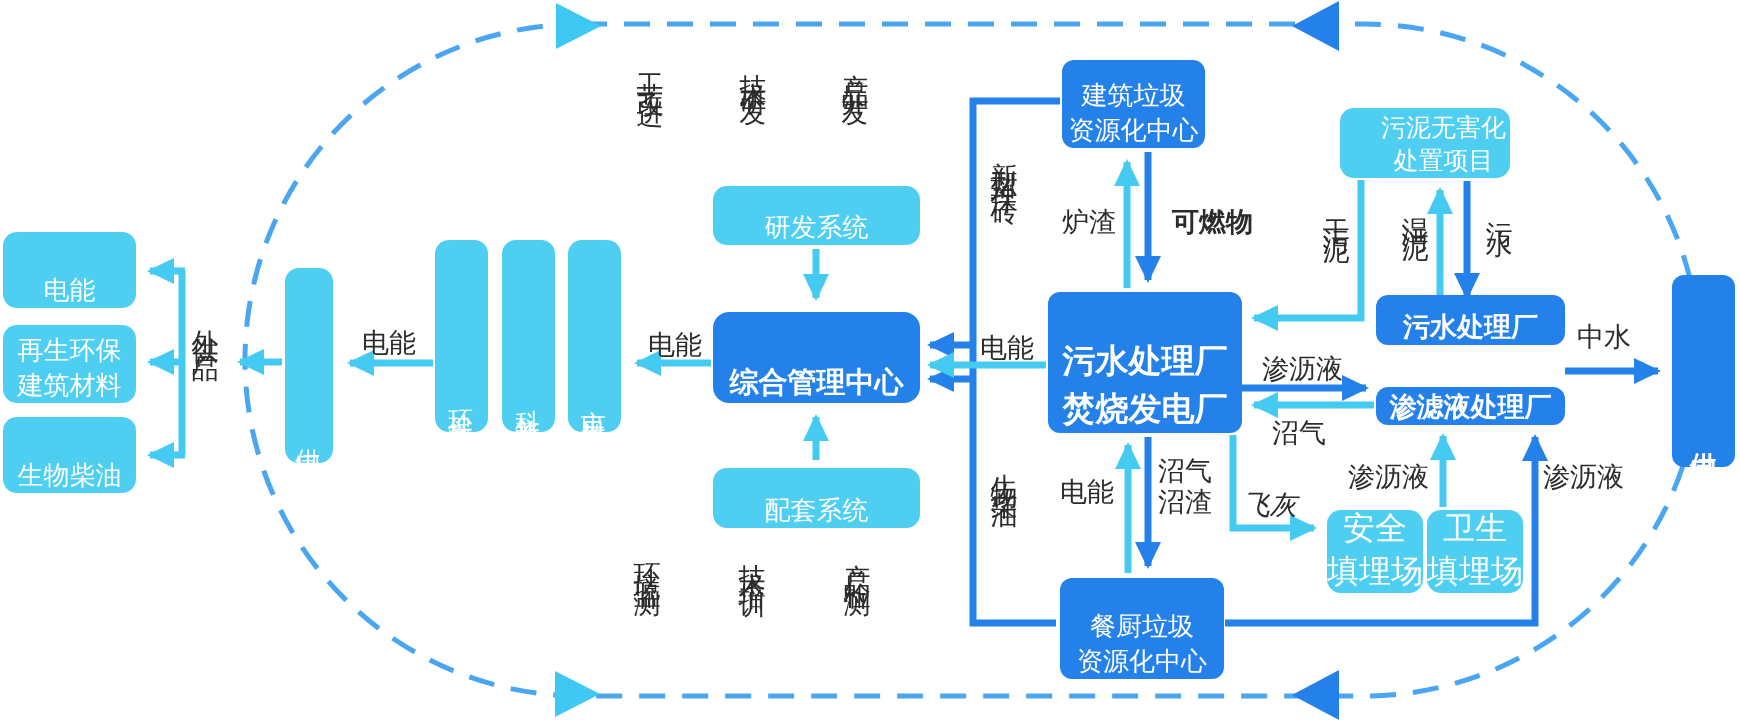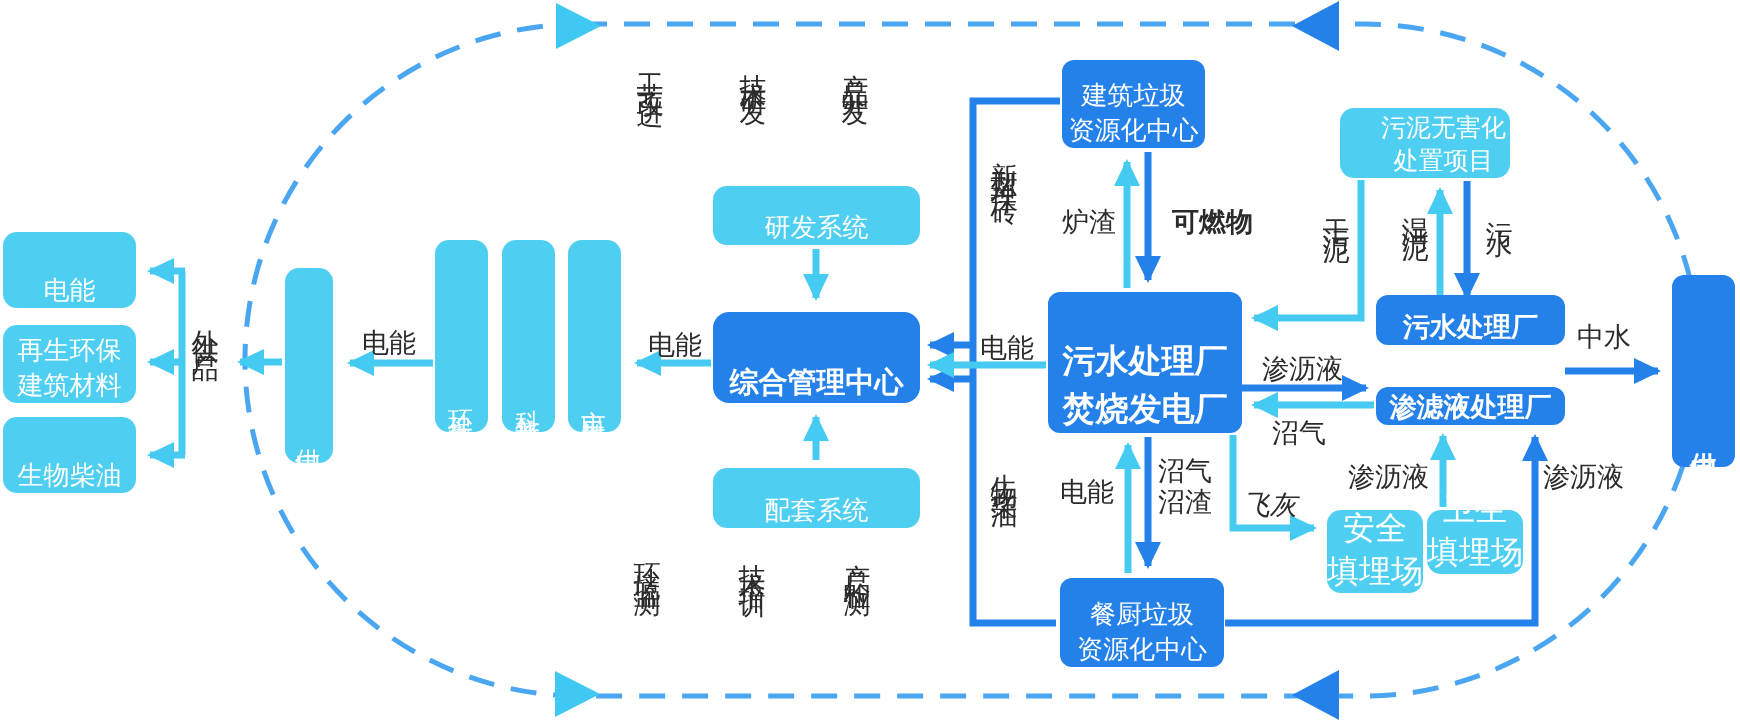--- a/index.html
+++ b/index.html
@@ -123,21 +123,21 @@
   </div>
 
   <div class="box dark f26 lh" style="left:1062px;top:60px;width:143px;height:88px;">
     <span>建筑垃圾
 资源化中心</span>
   </div>
   <div class="box dark f33 b" style="left:1048px;top:292px;width:194px;height:141px;line-height:1.45;">
     <span>污水处理厂
 焚烧发电厂</span>
   </div>
-  <div class="box dark f26 lh" style="left:1060px;top:578px;width:164px;height:89px;">
+  <div class="box dark f26 lh" style="left:1060px;top:578px;width:164px;height:101px;">
     <span>餐厨垃圾
 资源化中心</span>
   </div>
 
   <div class="box cyan f25 lh" style="left:1340px;top:108px;width:170px;height:70px;padding-left:37px;">
     <span>污泥无害化
 处置项目</span>
   </div>
   <div class="box dark f27 b" style="left:1376px;top:295px;width:189px;height:50px;font-family:Liberation Serif, serif;">
     <span>污水处理厂</span>
@@ -145,21 +145,21 @@
   <div class="box dark f27 b" style="left:1376px;top:371px;width:189px;height:38px;margin-top:16px;">
     <span>渗滤液处理厂</span>
   </div>
   <div class="box dark vbox f27 b" style="left:1672px;top:275px;width:63px;height:192px;">
     <span>供园区使用</span>
   </div>
   <div class="box cyan f24 lh" style="left:1327px;top:510px;width:96px;height:83px;">
     <span>安全
 填埋场</span>
   </div>
-  <div class="box cyan f24 lh" style="left:1427px;top:510px;width:96px;height:64px;">
+  <div class="box cyan f24 lh" style="left:1427px;top:510px;width:96px;height:83px;">
     <span>卫生
 填埋场</span>
   </div>
 
   <div class="lbl vlbl" style="left:191px;top:308px;">外供产品</div>
 
   <div class="lbl" style="left:362px;top:328px;">电能</div>
   <div class="lbl" style="left:648px;top:330px;">电能</div>
   <div class="lbl" style="left:980px;top:333px;">电能</div>
   <div class="lbl" style="left:1060px;top:477px;">电能</div>

